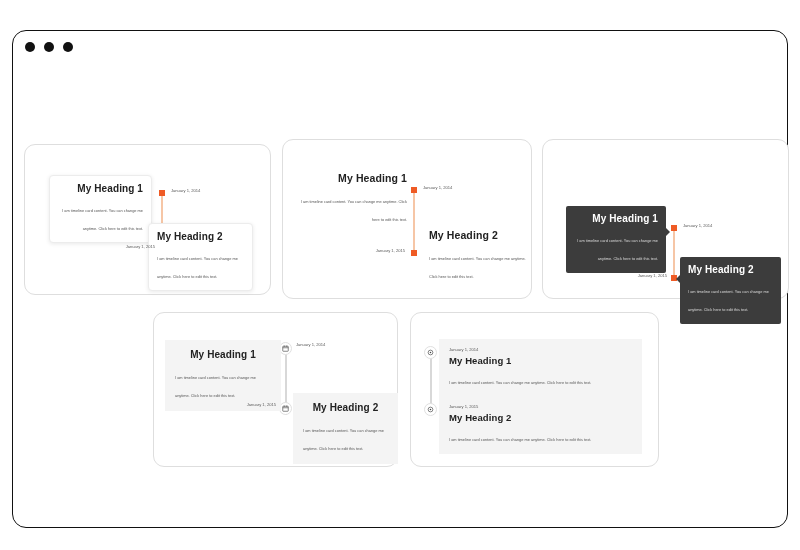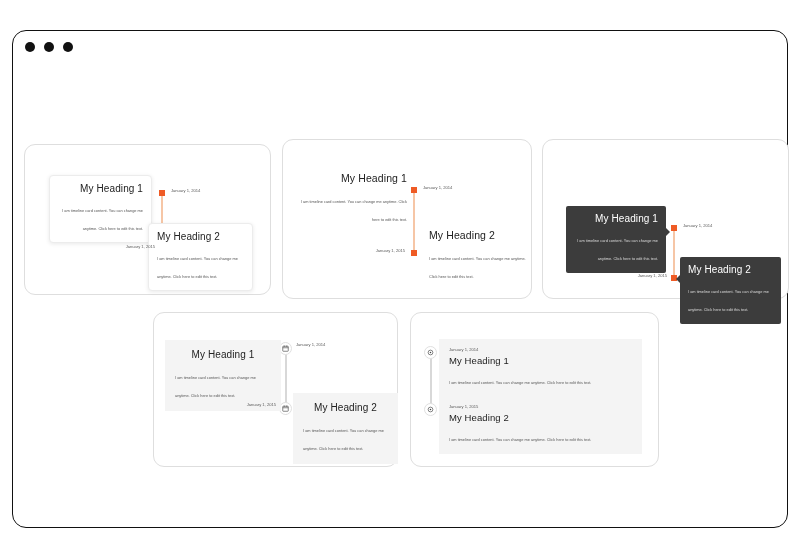--- a/index.html
+++ b/index.html
@@ -58,21 +58,21 @@
   }
   .spine-gray {
     position: absolute;
     width: 1.5px;
     background: #d8d8d8;
   }
 
   
   .tl-heading {
     font-size: 10px;
-    font-weight: 400;
+    font-weight: 700;
     color: #222222;
     letter-spacing: 0.1px;
     white-space: nowrap;
   }
   .tl-body {
     font-size: 3.9px;
     line-height: 6.6px;
     color: #555555;
   }
   .tl-date {

